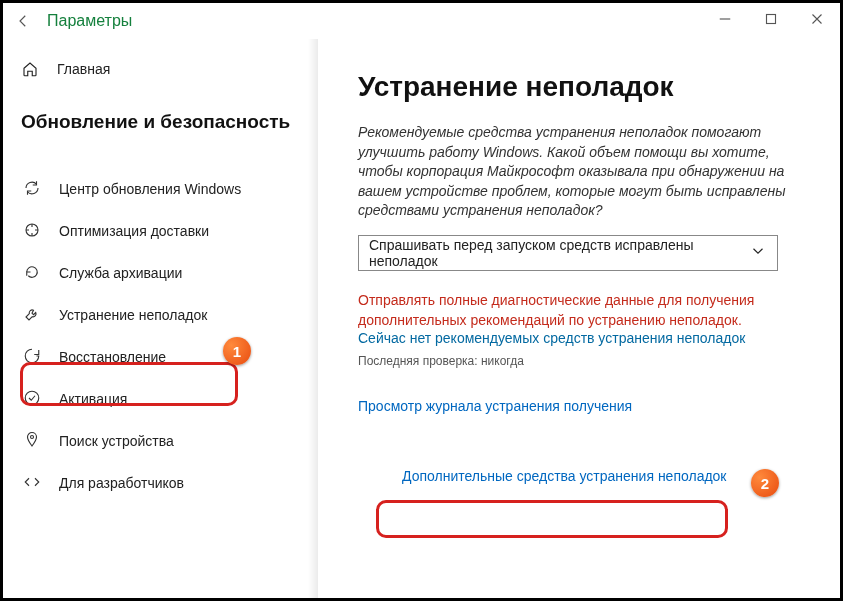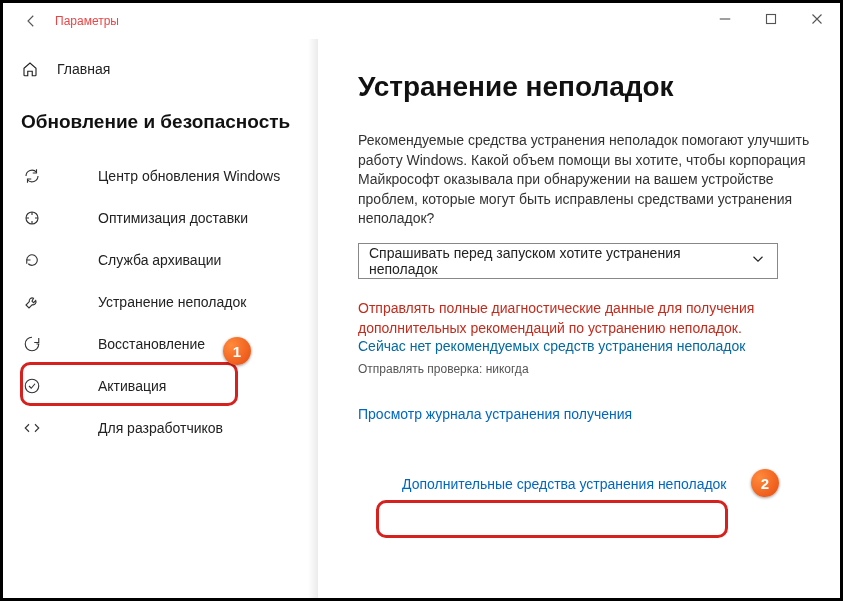--- a/index.html
+++ b/index.html
@@ -1,37 +1,37 @@
 <!DOCTYPE html>
 <html><head>
 <meta charset="utf-8">
 <style>
   * { box-sizing: border-box; margin: 0; padding: 0; font-family: "Segoe UI", Tahoma, sans-serif; }
   body { background: #fff; width: 843px; height: 601px; overflow: hidden; border: 3px solid #000; position: relative; }
-  .titlebar { height: 36px; display: flex; align-items: center; padding-left: 16px; color: #ef4444; font-size: 12px; }
+  .titlebar { height: 36px; display: flex; align-items: center; padding-left: 8px; color: #15803d; font-size: 16px; }
   .titlebar .back { width: 24px; height: 24px; display: inline-flex; align-items: center; justify-content: center; margin-right: 12px; color: #555; }
   .win-controls { position: absolute; right: 0; top: 0; display: flex; }
   .win-controls div { width: 46px; height: 32px; display: flex; align-items: center; justify-content: center; color: #555; font-size: 12px; }
 
   .content { display: flex; height: calc(100% - 36px); }
   .sidebar { width: 315px; padding: 10px 18px 12px 18px; position: relative; }
   .home-row { display: flex; align-items: center; height: 40px; font-size: 14px; color: #222; }
   .home-row .icon { width: 20px; margin-right: 16px; display: inline-flex; }
   .searchbox { margin-top: 6px; height: 34px; border: 1px solid #999; display: flex; align-items: center; padding: 0 8px; color: #666; font-size: 14px; justify-content: space-between; }
   .searchbox span.ph { color: #777; }
   .section-title { font-weight: 600; margin-top: 22px; font-size: 19px; color: #111; }
   .nav { margin-top: 22px; }
-  .nav-item { display: flex; align-items: center; height: 42px; font-size: 14px; color: #222; padding-left: 2px; gap: 39px; }
+  .nav-item { display: flex; align-items: flex-end; height: 42px; font-size: 14px; color: #222; padding-left: 2px; }
   .nav-item .icon { width: 20px; margin-right: 16px; display: inline-flex; color: #333; }
   .nav-item.selected { position: relative; }
 
   .main { flex: 1; padding: 32px 30px 0 40px; overflow: hidden; }
   .h1 { font-size: 28px; font-weight: 600; color: #111; }
   .sub { font-size: 20px; color: #111; margin-top: 2px; }
-  .para { font-size: 14px; color: #333; line-height: 1.4; margin-top: 28px; }
+  .para { font-size: 14px; color: #333; line-height: 1.4; margin-top: 20px; font-style: italic; }
   .dropdown { margin-top: 14px; height: 36px; border: 1px solid #888; display: flex; align-items: center; padding: 0 10px; font-size: 14px; color: #222; justify-content: space-between; width: 420px; max-width: 100%; }
   .warn { color: #c42b1c; font-size: 14px; margin-top: 20px; line-height: 1.4; }
   .status { font-size: 14px; color: #0369a1; }
   .small { font-size: 12px; color: #555; margin-top: 8px; }
   .link { color: #0067c0; font-size: 14px; margin-top: 30px; display: block; }
   .link2 { color: #0067c0; font-size: 14px; margin-top: 54px; display: inline-block; margin-left: 44px; }
 
   .side-sep { position: absolute; right: 0; top: 0; bottom: 0; width: 10px; background: linear-gradient(to right, rgba(0,0,0,0) 0%, rgba(0,0,0,0.08) 100%); pointer-events:none;}
 
   
@@ -134,40 +134,49 @@
             <svg viewBox="0 0 24 24">
               <circle cx="12" cy="12" r="9"></circle>
               <path d="M8 12l3 3 5-6"></path>
             </svg>
           </span>
         <span>Активация</span>
       </div>
       <div class="nav-item">
         <span class="icon">
             <svg viewBox="0 0 24 24">
+              <path d="M12 2a6 6 0 0 1 6 6c0 4-6 12-6 12S6 12 6 8a6 6 0 0 1 6-6z"></path>
+              <circle cx="12" cy="8" r="2"></circle>
+            </svg>
+          </span>
+        <span>Поиск устройства</span>
+      </div>
+      <div class="nav-item">
+        <span class="icon">
+            <svg viewBox="0 0 24 24">
               <path d="M8 7l-5 5 5 5M16 7l5 5-5 5"></path>
             </svg>
           </span>
         <span>Для разработчиков</span>
       </div>
     </div>
   </div>
 
   <div class="main">
     <div class="h1">Устранение неполадок</div>
     <div class="para">Рекомендуемые средства устранения неполадок помогают улучшить работу Windows. Какой объем помощи вы хотите, чтобы корпорация Майкрософт оказывала при обнаружении на вашем устройстве проблем, которые могут быть исправлены средствами устранения неполадок?</div>
     <div class="dropdown">
-      <span>Спрашивать перед запуском хотите устранения неполадок</span>
+      <span>Спрашивать перед запуском средств исправлены неполадок</span>
       <span><svg viewBox="0 0 24 24">
             <path d="M6 9l6 6 6-6"></path>
           </svg></span>
     </div>
     <div class="warn">Отправлять полные диагностические данные для получения дополнительных рекомендаций по устранению неполадок.</div>
     <div class="status">Сейчас нет рекомендуемых средств устранения неполадок</div>
-    <div class="small">Отправлять проверка: никогда</div>
+    <div class="small">Последняя проверка: никогда</div>
     <a class="link">Просмотр журнала устранения получения</a>
     <a class="link2">Дополнительные средства устранения неполадок</a>
   </div>
 </div>
 
 <div class="annot-box" style="left:17px; top:359px; width:218px; height:44px;"></div>
 <div class="badge" style="left:220px; top:334px;">1</div>
 
 <div class="annot-box" style="left:373px; top:497px; width:352px; height:38px;"></div>
 <div class="badge" style="left:748px; top:466px;">2</div>

